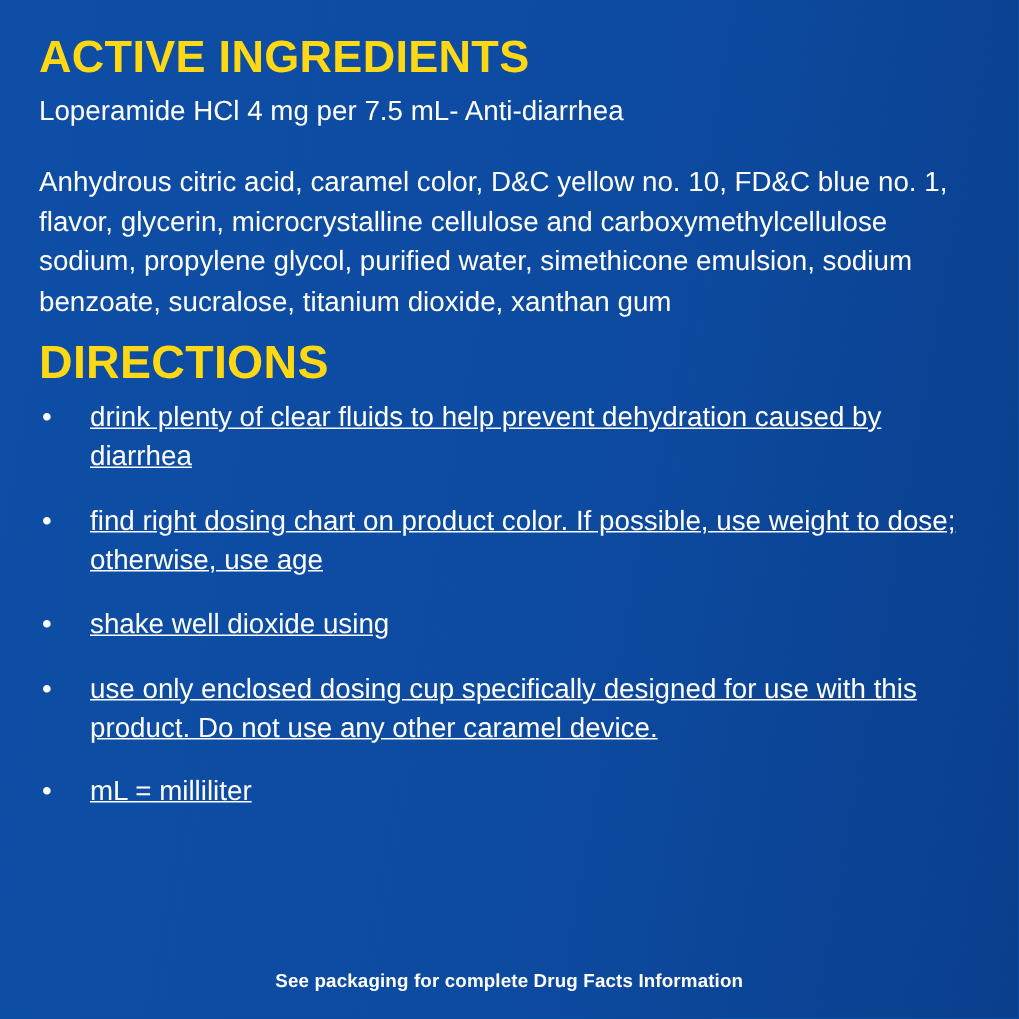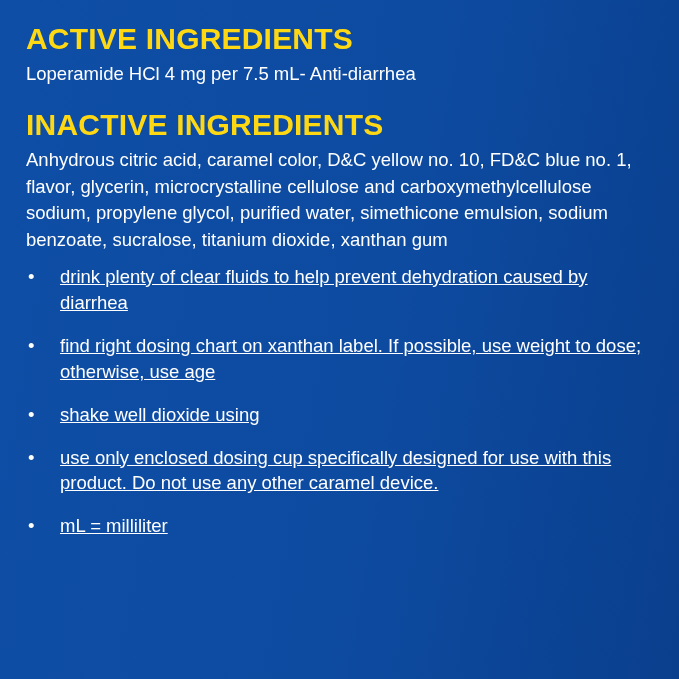--- a/index.html
+++ b/index.html
@@ -91,43 +91,44 @@
 <body>
 
 <div class="page">
 
   <div class="section section-active">
     <h2 class="heading">ACTIVE INGREDIENTS</h2>
     <p class="body-text">Loperamide HCl 4 mg per 7.5 mL- Anti-diarrhea</p>
   </div>
 
   <div class="section section-inactive">
-    <h2 class="heading">INACTIVE INGREDIENTS</h2>
     <p class="body-text">Anhydrous citric acid, caramel color, D&amp;C yellow no. 10, FD&amp;C blue no. 1, flavor, glycerin, microcrystalline cellulose and carboxymethylcellulose sodium, propylene glycol, purified water, simethicone emulsion, sodium benzoate, sucralose, titanium dioxide, xanthan gum</p>
   </div>
 
   <div class="section">
+    <h2 class="heading directions">DIRECTIONS</h2>
     <ul class="bullets">
       <li class="bullet-row">
         <span class="bullet-dot">•</span>
         <span class="bullet-text">drink plenty of clear fluids to help prevent dehydration caused by diarrhea</span>
       </li>
       <li class="bullet-row">
         <span class="bullet-dot">•</span>
-        <span class="bullet-text">find right dosing chart on xanthan label. If possible, use weight to dose; otherwise, use age</span>
+        <span class="bullet-text">find right dosing chart on product color. If possible, use weight to dose; otherwise, use age</span>
       </li>
       <li class="bullet-row">
         <span class="bullet-dot">•</span>
         <span class="bullet-text">shake well dioxide using</span>
       </li>
       <li class="bullet-row">
         <span class="bullet-dot">•</span>
         <span class="bullet-text">use only enclosed dosing cup specifically designed for use with this product. Do not use any other caramel device.</span>
       </li>
       <li class="bullet-row">
         <span class="bullet-dot">•</span>
         <span class="bullet-text">mL = milliliter</span>
       </li>
     </ul>
   </div>
 
+  <div class="footer">See packaging for complete Drug Facts Information</div>
 
 </div>
 
 </body></html>

